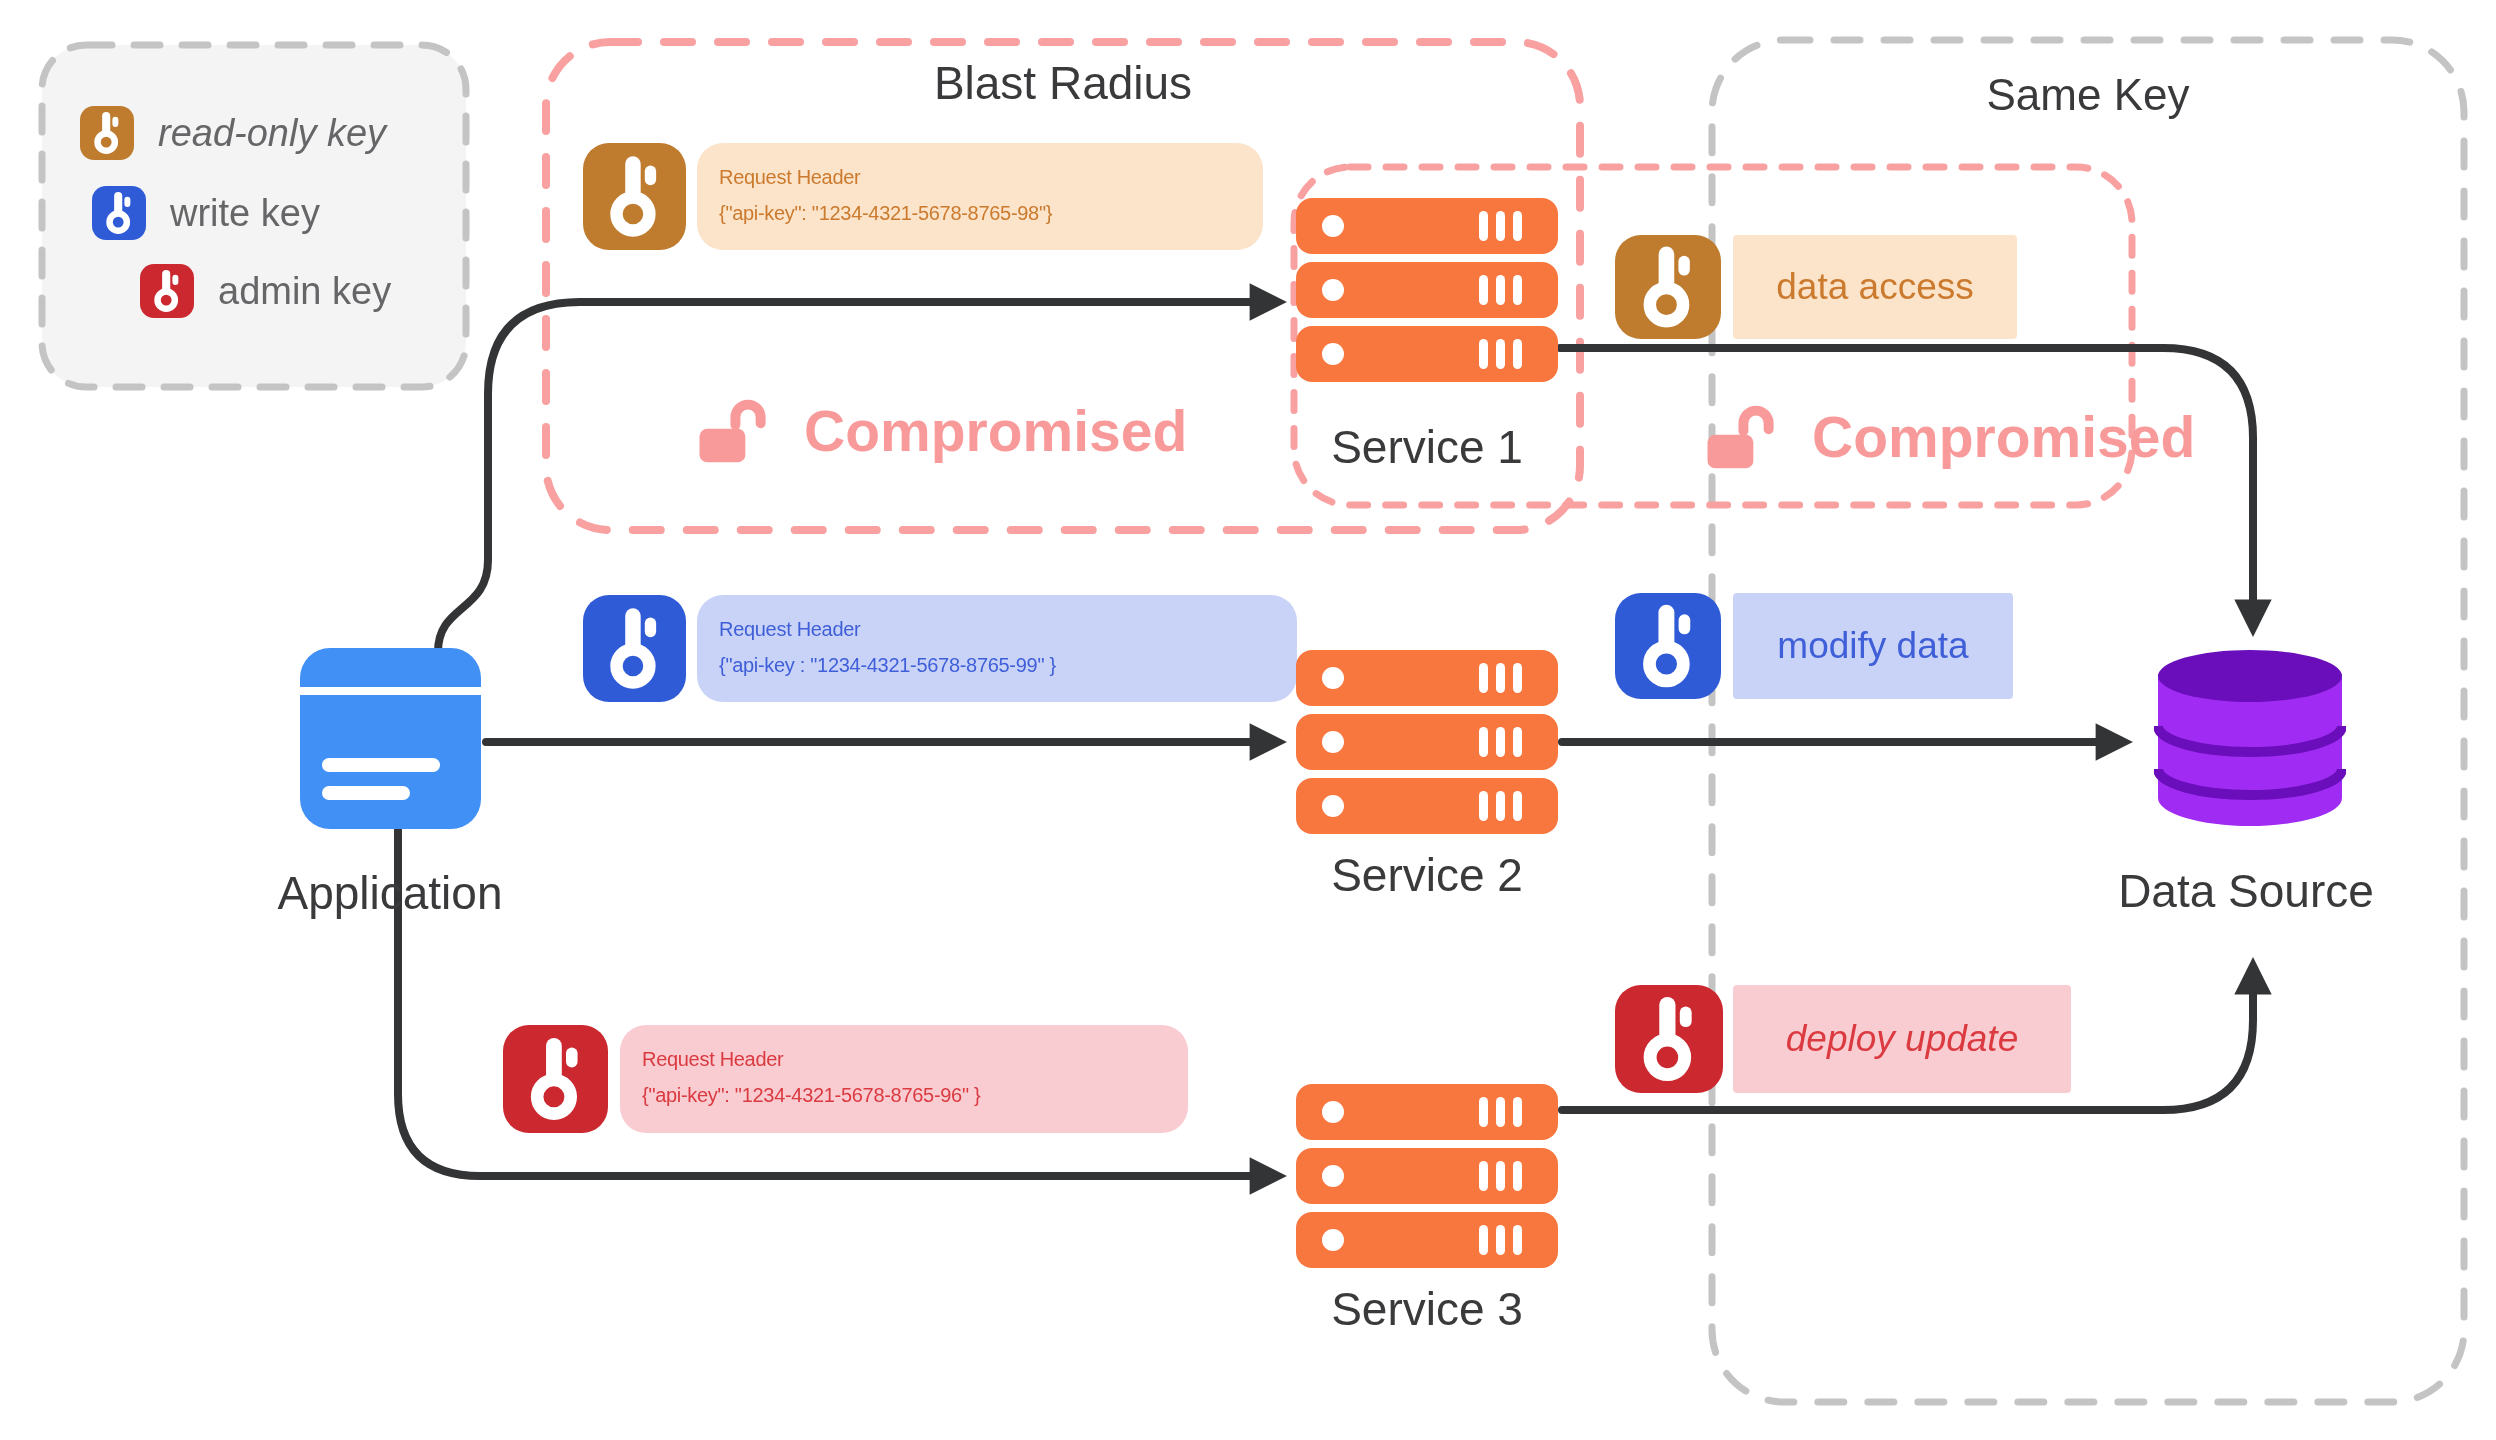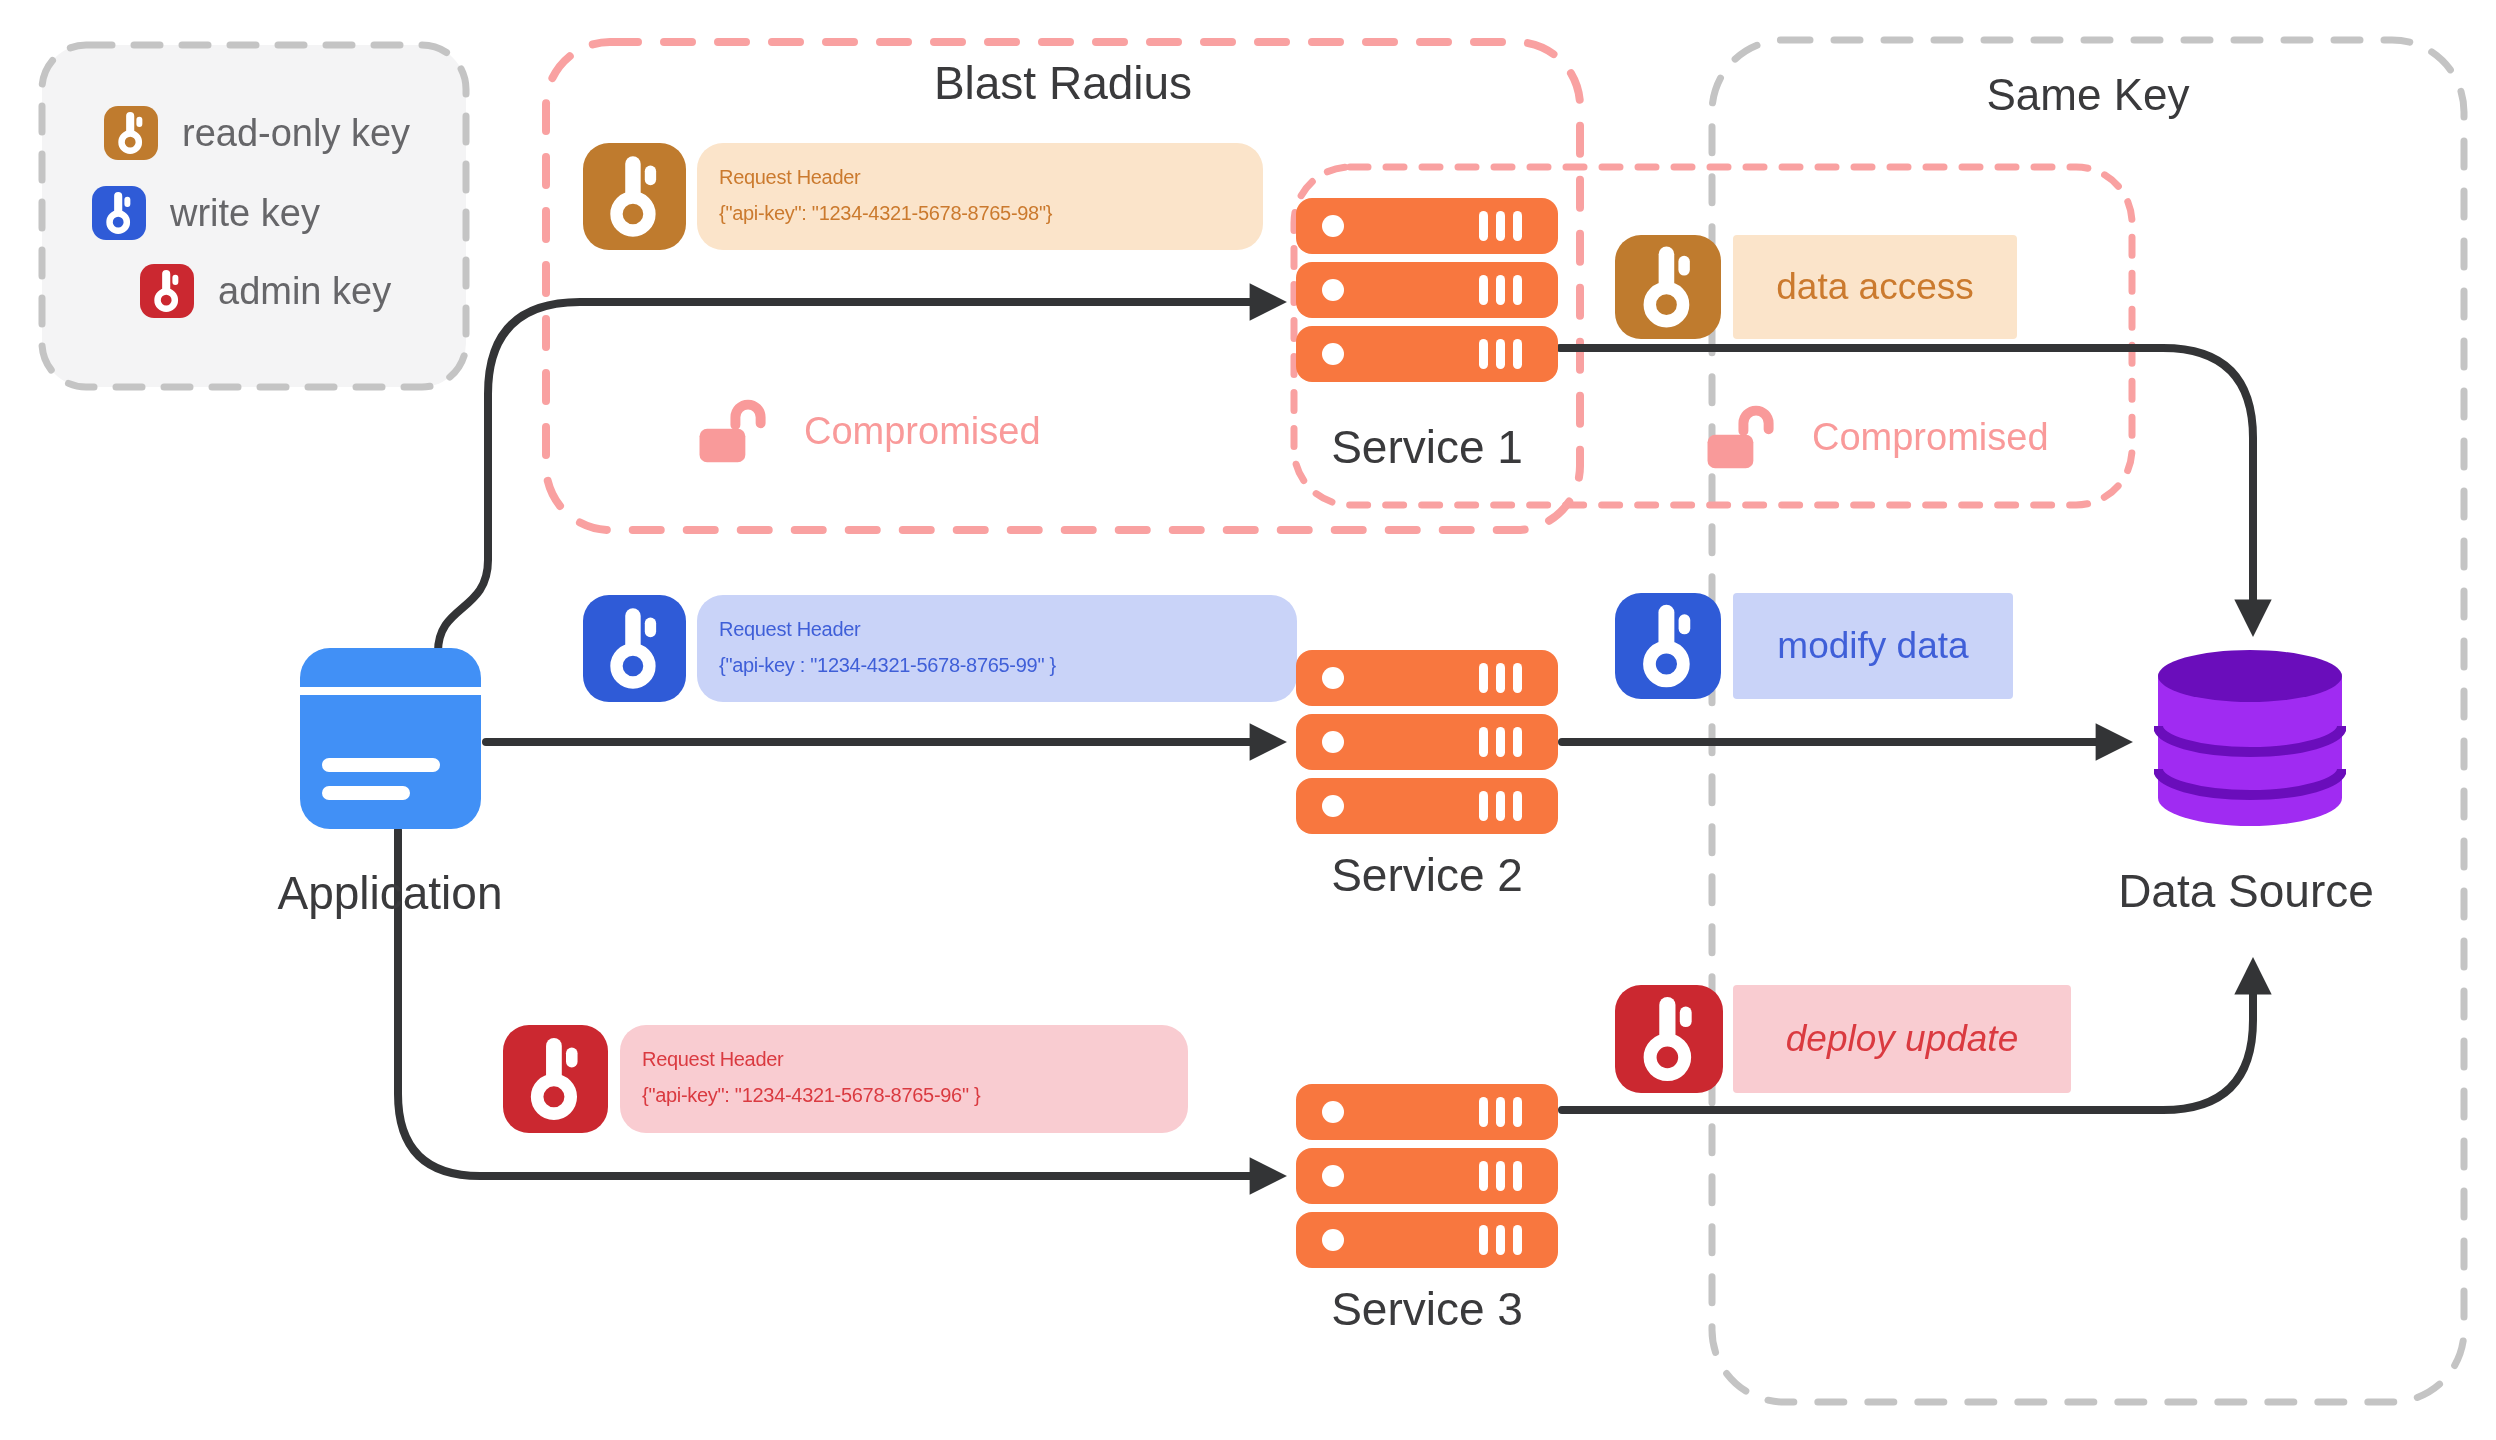--- a/index.html
+++ b/index.html
@@ -29,21 +29,21 @@
   .req-title,.req-code{display:block;font-size:20px;font-weight:500;line-height:36px;letter-spacing:-0.3px;white-space:nowrap;}
   .req-orange{background:#fbe4ca;color:#cb7a2e;}
   .req-blue{background:#c9d3f8;color:#3f5fd8;}
   .req-red{background:#f9ccd1;color:#da3a40;}
 
   
   .perm-pill{border-radius:4px;display:flex;align-items:center;justify-content:center;font-size:37px;font-weight:500;white-space:nowrap;}
 
   
   .lock-row{display:flex;align-items:center;gap:22px;color:#f99a9a;}
-  .lock-row .txt{font-size:38px;font-weight:400;}
+  .lock-row .txt{font-size:57px;font-weight:700;}
   .lock-row svg{width:84px;height:70px;display:block;}
 
   
   .srv{position:absolute;width:262px;height:56px;background:#f8773f;border-radius:16px;}
   .srv .dot{position:absolute;left:26px;top:17px;width:22px;height:22px;border-radius:50%;background:#fff;}
   .srv i{position:absolute;top:13px;width:9px;height:30px;border-radius:5px;background:#fff;}
   .srv i.b1{left:183px;} .srv i.b2{left:200px;} .srv i.b3{left:217px;}
 
   
   .app-icon{width:181px;height:181px;background:#4190f6;border-radius:30px;position:absolute;}
@@ -88,21 +88,21 @@
       <path d="M 398 830 L 398 1094 Q 398 1176 480 1176 L 1272 1176" marker-end="url(#arr)"></path>
       <path d="M 1560 348 L 2163 348 Q 2253 348 2253 438 L 2253 622" marker-end="url(#arr)"></path>
       <path d="M 1562 742 L 2118 742" marker-end="url(#arr)"></path>
       <path d="M 1562 1110 L 2163 1110 Q 2253 1110 2253 1020 L 2253 972" marker-end="url(#arr)"></path>
     </g>
   </svg>
 
   <div class="abs fg zone-title" style="left:853px;top:56px;">Blast Radius</div>
   <div class="abs fg zone-title" style="left:1878px;top:70px;font-size:44px;">Same Key</div>
 
-  <div class="abs fg legend-row" style="left:104px;top:106px;">
+  <div class="abs fg legend-row" style="left:80px;top:106px;font-style:italic;">
     <span class="key-icon key-sm k-readonly">
         <svg viewBox="0 0 100 100">
           <use href="#key-glyph"></use>
         </svg>
       </span>
     <span class="legend-label">read-only key</span>
   </div>
   <div class="abs fg legend-row" style="left:92px;top:186px;">
     <span class="key-icon key-sm k-write">
         <svg viewBox="0 0 100 100">

